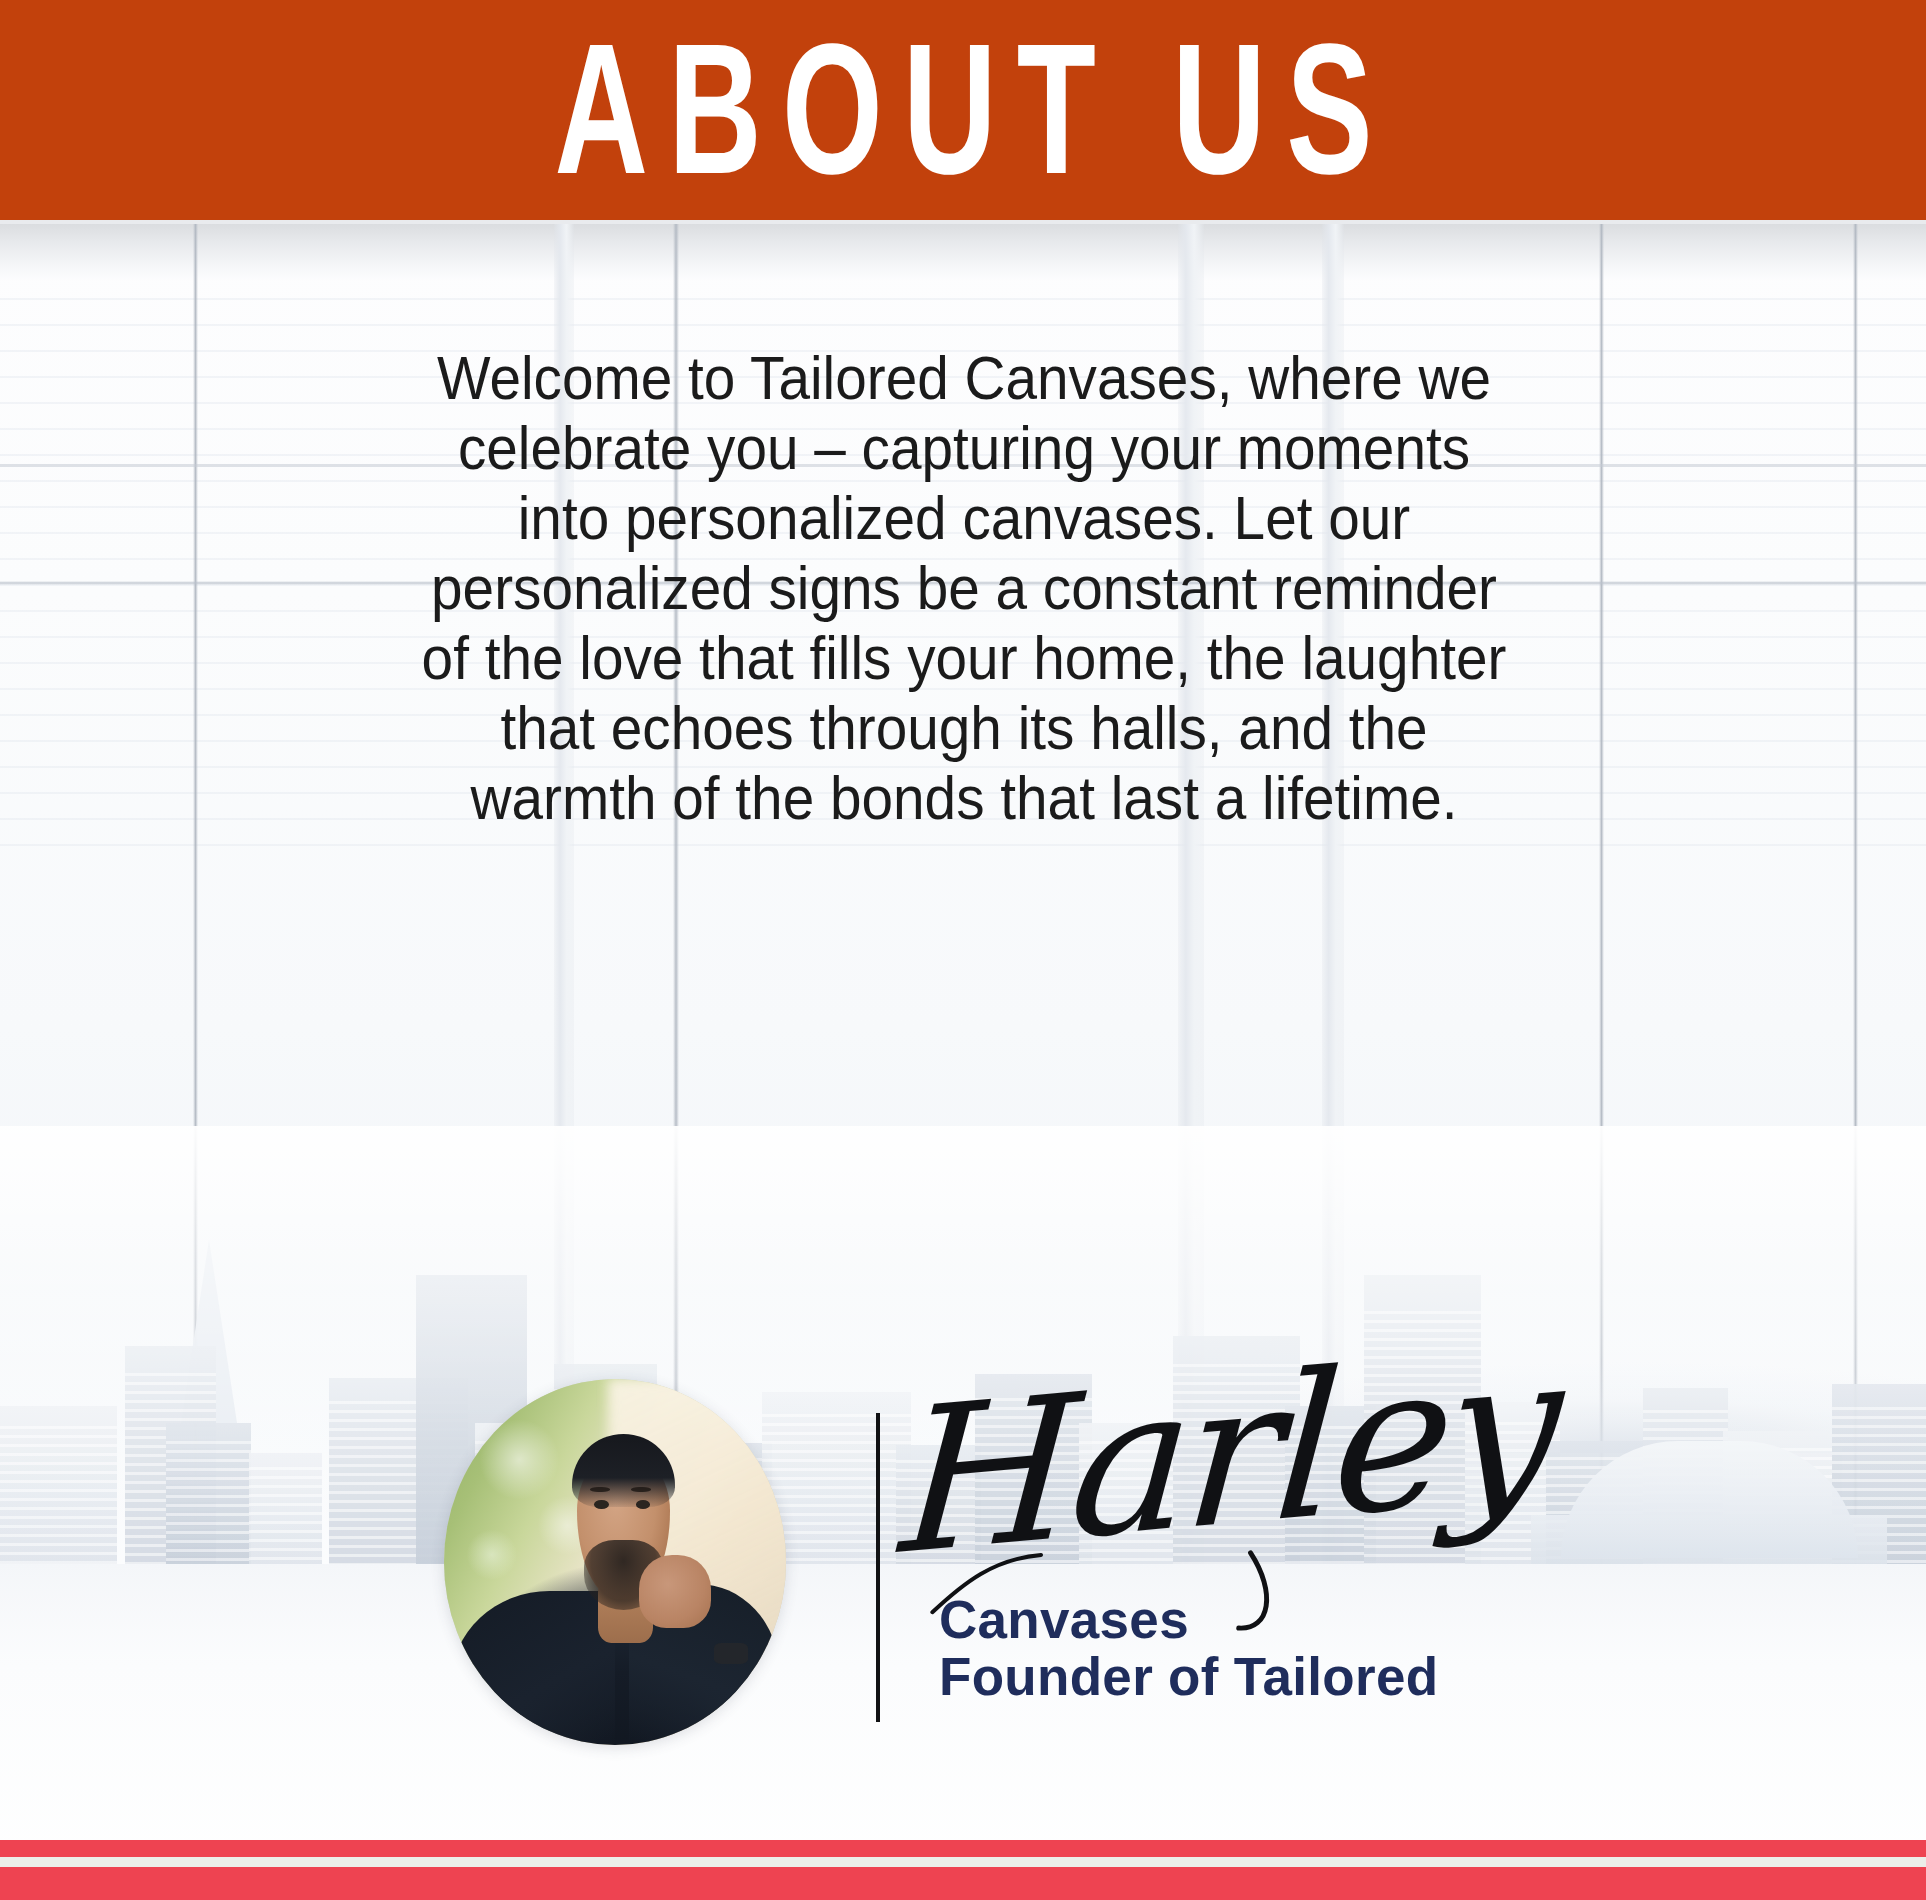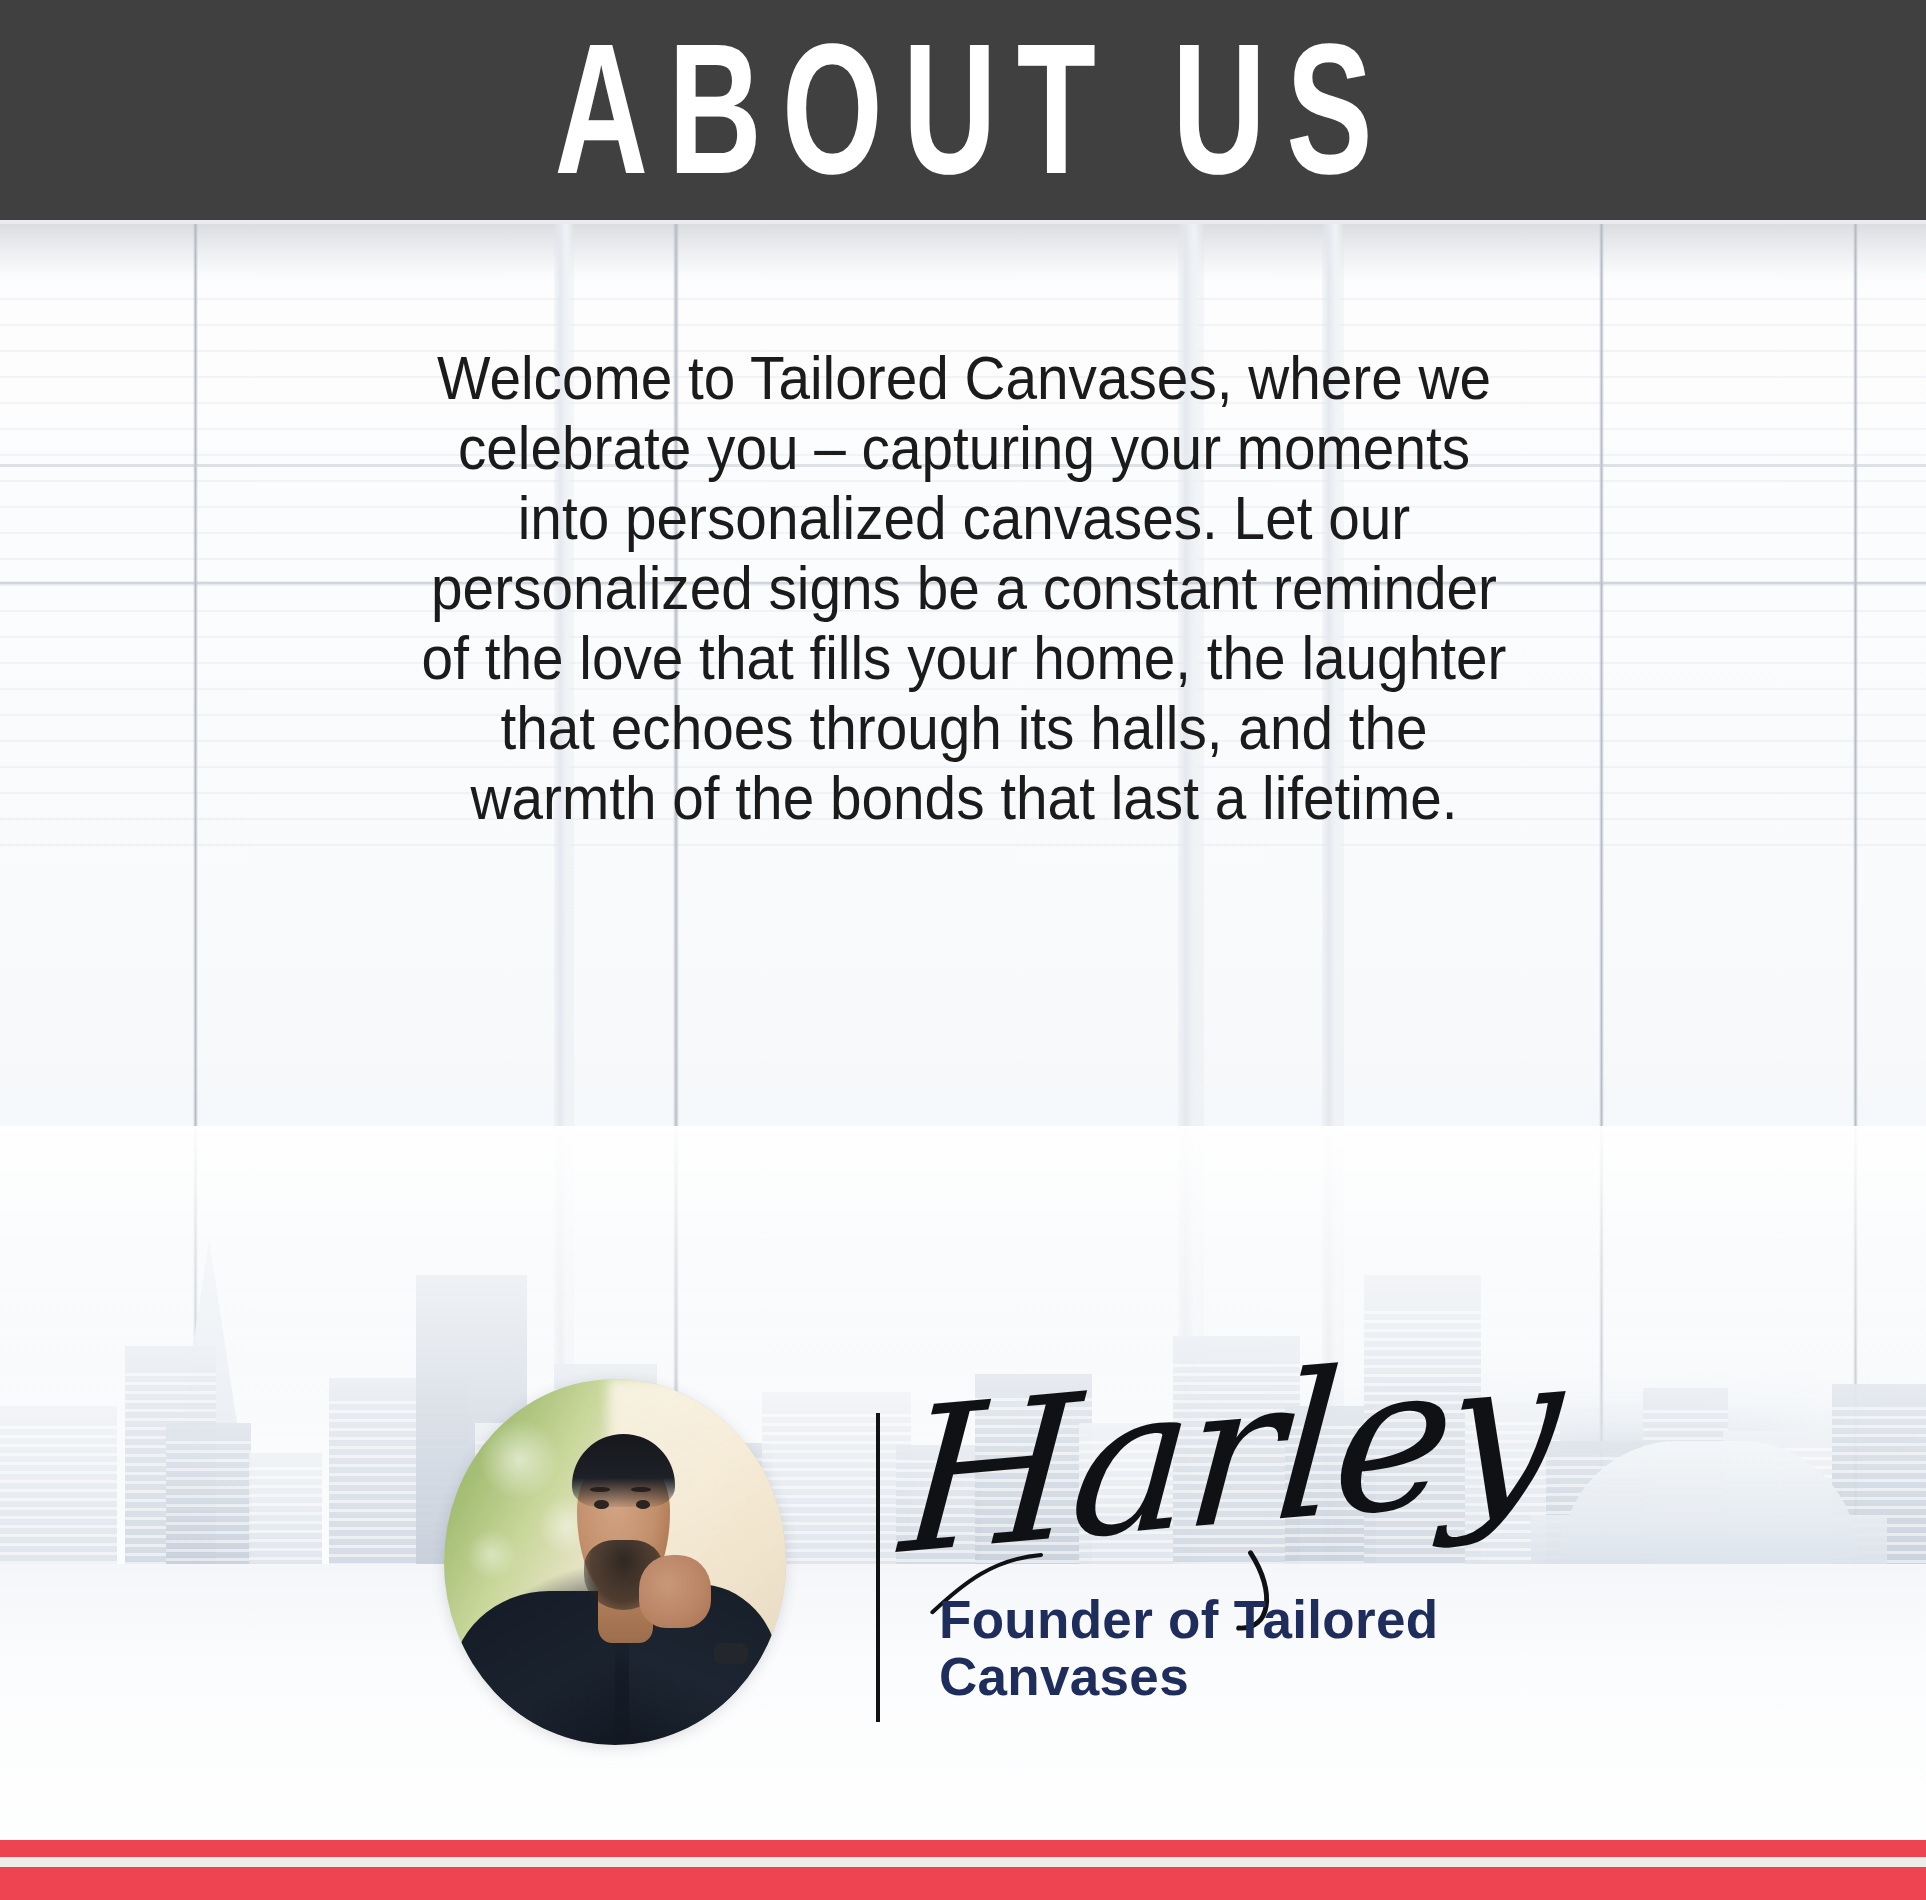--- a/index.html
+++ b/index.html
@@ -116,21 +116,21 @@
   }
   
   #floor {
     position:absolute; left:0; bottom:0; width:1927px; height:337px;
     background:linear-gradient(180deg,#f4f6f9 0%, #fbfcfd 30%, #ffffff 100%);
   }
 
   
   #banner {
     position:absolute; left:0; top:0; width:1927px; height:220px;
-    background:#404040;
+    background:#c2410c;
     display:flex; align-items:center; justify-content:center;
   }
   #banner-title {
     color:#ffffff;
     font-family:"Liberation Sans", sans-serif;
     font-weight:700;
     font-size:166px;
     line-height:1;
     letter-spacing:26px;
     transform:scaleX(.78) scaleY(1.12);
@@ -440,22 +440,22 @@
       <div id="sig-text">Harley</div>
       <svg id="sig-ink" viewBox="0 0 500 170">
         <g fill="none" stroke="#101114" stroke-linecap="round" stroke-width="5">
           <path d="M8 150 C 40 120, 70 96, 118 92" stroke-width="4"></path>
           <path d="M330 90 C 356 130, 350 168, 318 166" stroke-width="5"></path>
         </g>
       </svg>
     </div>
 
     <div id="founder-title">
+      <div>Canvases</div>
       <div>Founder of Tailored</div>
-      <div>Canvases</div>
     </div>
   </div>
 
   <div id="stripe1"></div>
   <div id="stripe-gap"></div>
   <div id="stripe2"></div>
 
 </div>
 
 

